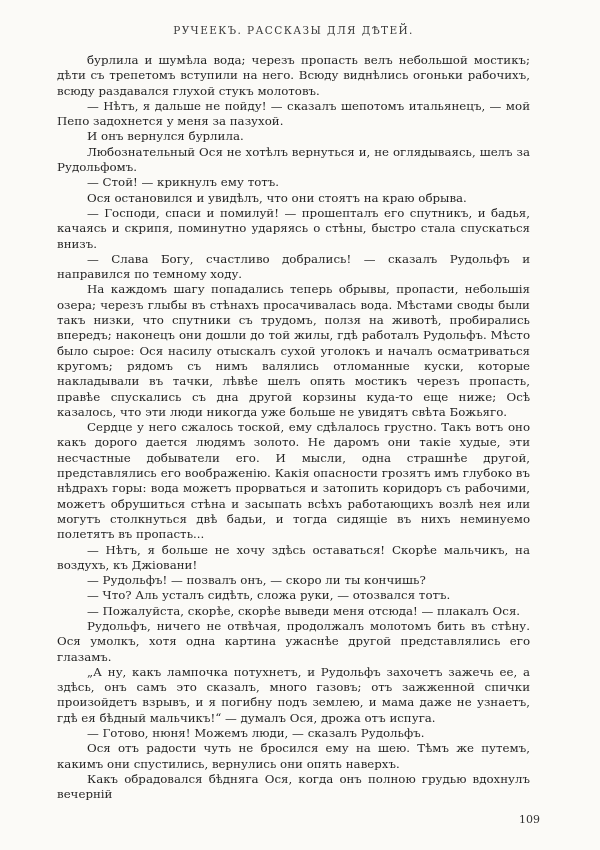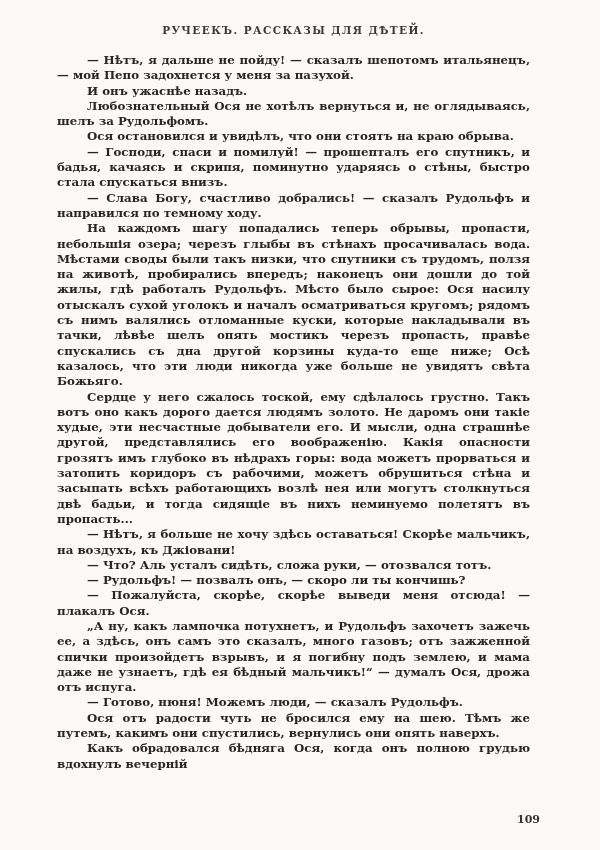--- a/index.html
+++ b/index.html
@@ -12,21 +12,20 @@
     background: #fbfaf7;
     position: relative;
     overflow: hidden;
     font-family: "DejaVu Serif", serif;
   }
   .sheet {
     position: absolute;
     inset: 0;
     padding: 24px 70px 0 57px;
     box-sizing: border-box;
-    font-weight: bold;
   }
   .running-header {
     text-align: center;
     font-size: 10.5px;
     letter-spacing: 1.4px;
     color: #3a3a3a;
     margin-bottom: 17px;
     white-space: nowrap;
   }
   .text p {
@@ -45,32 +44,35 @@
     color: #333333;
   }
 </style>
 </head>
 <body>
 
 <div class="sheet">
   <div class="running-header">РУЧЕЕКЪ. РАССКАЗЫ ДЛЯ ДѢТЕЙ.</div>
 
   <div class="text">
+    <p>бурлила и шумѣла вода; черезъ пропасть велъ небольшой мостикъ; дѣти съ трепетомъ вступили на него. Всюду виднѣлись огоньки рабочихъ, всюду раздавался глухой стукъ молотовъ.</p>
     <p>— Нѣтъ, я дальше не пойду! — сказалъ шепотомъ итальянецъ, — мой Пепо задохнется у меня за пазухой.</p>
-    <p>И онъ ужаснѣе назадъ.</p>
+    <p>И онъ вернулся бурлила.</p>
     <p>Любознательный Ося не хотѣлъ вернуться и, не оглядываясь, шелъ за Рудольфомъ.</p>
+    <p>— Стой! — крикнулъ ему тотъ.</p>
     <p>Ося остановился и увидѣлъ, что они стоятъ на краю обрыва.</p>
     <p>— Господи, спаси и помилуй! — прошепталъ его спутникъ, и бадья, качаясь и скрипя, поминутно ударяясь о стѣны, быстро стала спускаться внизъ.</p>
     <p>— Слава Богу, счастливо добрались! — сказалъ Рудольфъ и направился по темному ходу.</p>
     <p>На каждомъ шагу попадались теперь обрывы, пропасти, небольшія озера; черезъ глыбы въ стѣнахъ просачивалась вода. Мѣстами своды были такъ низки, что спутники съ трудомъ, ползя на животѣ, пробирались впередъ; наконецъ они дошли до той жилы, гдѣ работалъ Рудольфъ. Мѣсто было сырое: Ося насилу отыскалъ сухой уголокъ и началъ осматриваться кругомъ; рядомъ съ нимъ валялись отломанные куски, которые накладывали въ тачки, лѣвѣе шелъ опять мостикъ черезъ пропасть, правѣе спускались съ дна другой корзины куда-то еще ниже; Осѣ казалось, что эти люди никогда уже больше не увидятъ свѣта Божьяго.</p>
     <p>Сердце у него сжалось тоской, ему сдѣлалось грустно. Такъ вотъ оно какъ дорого дается людямъ золото. Не даромъ они такіе худые, эти несчастные добыватели его. И мысли, одна страшнѣе другой, представлялись его воображенію. Какія опасности грозятъ имъ глубоко въ нѣдрахъ горы: вода можетъ прорваться и затопить коридоръ съ рабочими, можетъ обрушиться стѣна и засыпать всѣхъ работающихъ возлѣ нея или могутъ столкнуться двѣ бадьи, и тогда сидящіе въ нихъ неминуемо полетятъ въ пропасть...</p>
     <p>— Нѣтъ, я больше не хочу здѣсь оставаться! Скорѣе мальчикъ, на воздухъ, къ Джіовани!</p>
+    <p>— Рудольфъ! — позвалъ онъ, — скоро ли ты кончишь?</p>
     <p>— Что? Аль усталъ сидѣть, сложа руки, — отозвался тотъ.</p>
-    <p>— Рудольфъ! — позвалъ онъ, — скоро ли ты кончишь?</p>
     <p>— Пожалуйста, скорѣе, скорѣе выведи меня отсюда! — плакалъ Ося.</p>
+    <p>Рудольфъ, ничего не отвѣчая, продолжалъ молотомъ бить въ стѣну. Ося умолкъ, хотя одна картина ужаснѣе другой представлялись его глазамъ.</p>
     <p>„А ну, какъ лампочка потухнетъ, и Рудольфъ захочетъ зажечь ее, а здѣсь, онъ самъ это сказалъ, много газовъ; отъ зажженной спички произойдетъ взрывъ, и я погибну подъ землею, и мама даже не узнаетъ, гдѣ ея бѣдный мальчикъ!“ — думалъ Ося, дрожа отъ испуга.</p>
     <p>— Готово, нюня! Можемъ люди, — сказалъ Рудольфъ.</p>
     <p>Ося отъ радости чуть не бросился ему на шею. Тѣмъ же путемъ, какимъ они спустились, вернулись они опять наверхъ.</p>
     <p>Какъ обрадовался бѣдняга Ося, когда онъ полною грудью вдохнулъ вечерній</p>
   </div>
 
   <div class="page-number">109</div>
 </div>
 
 </body></html>

